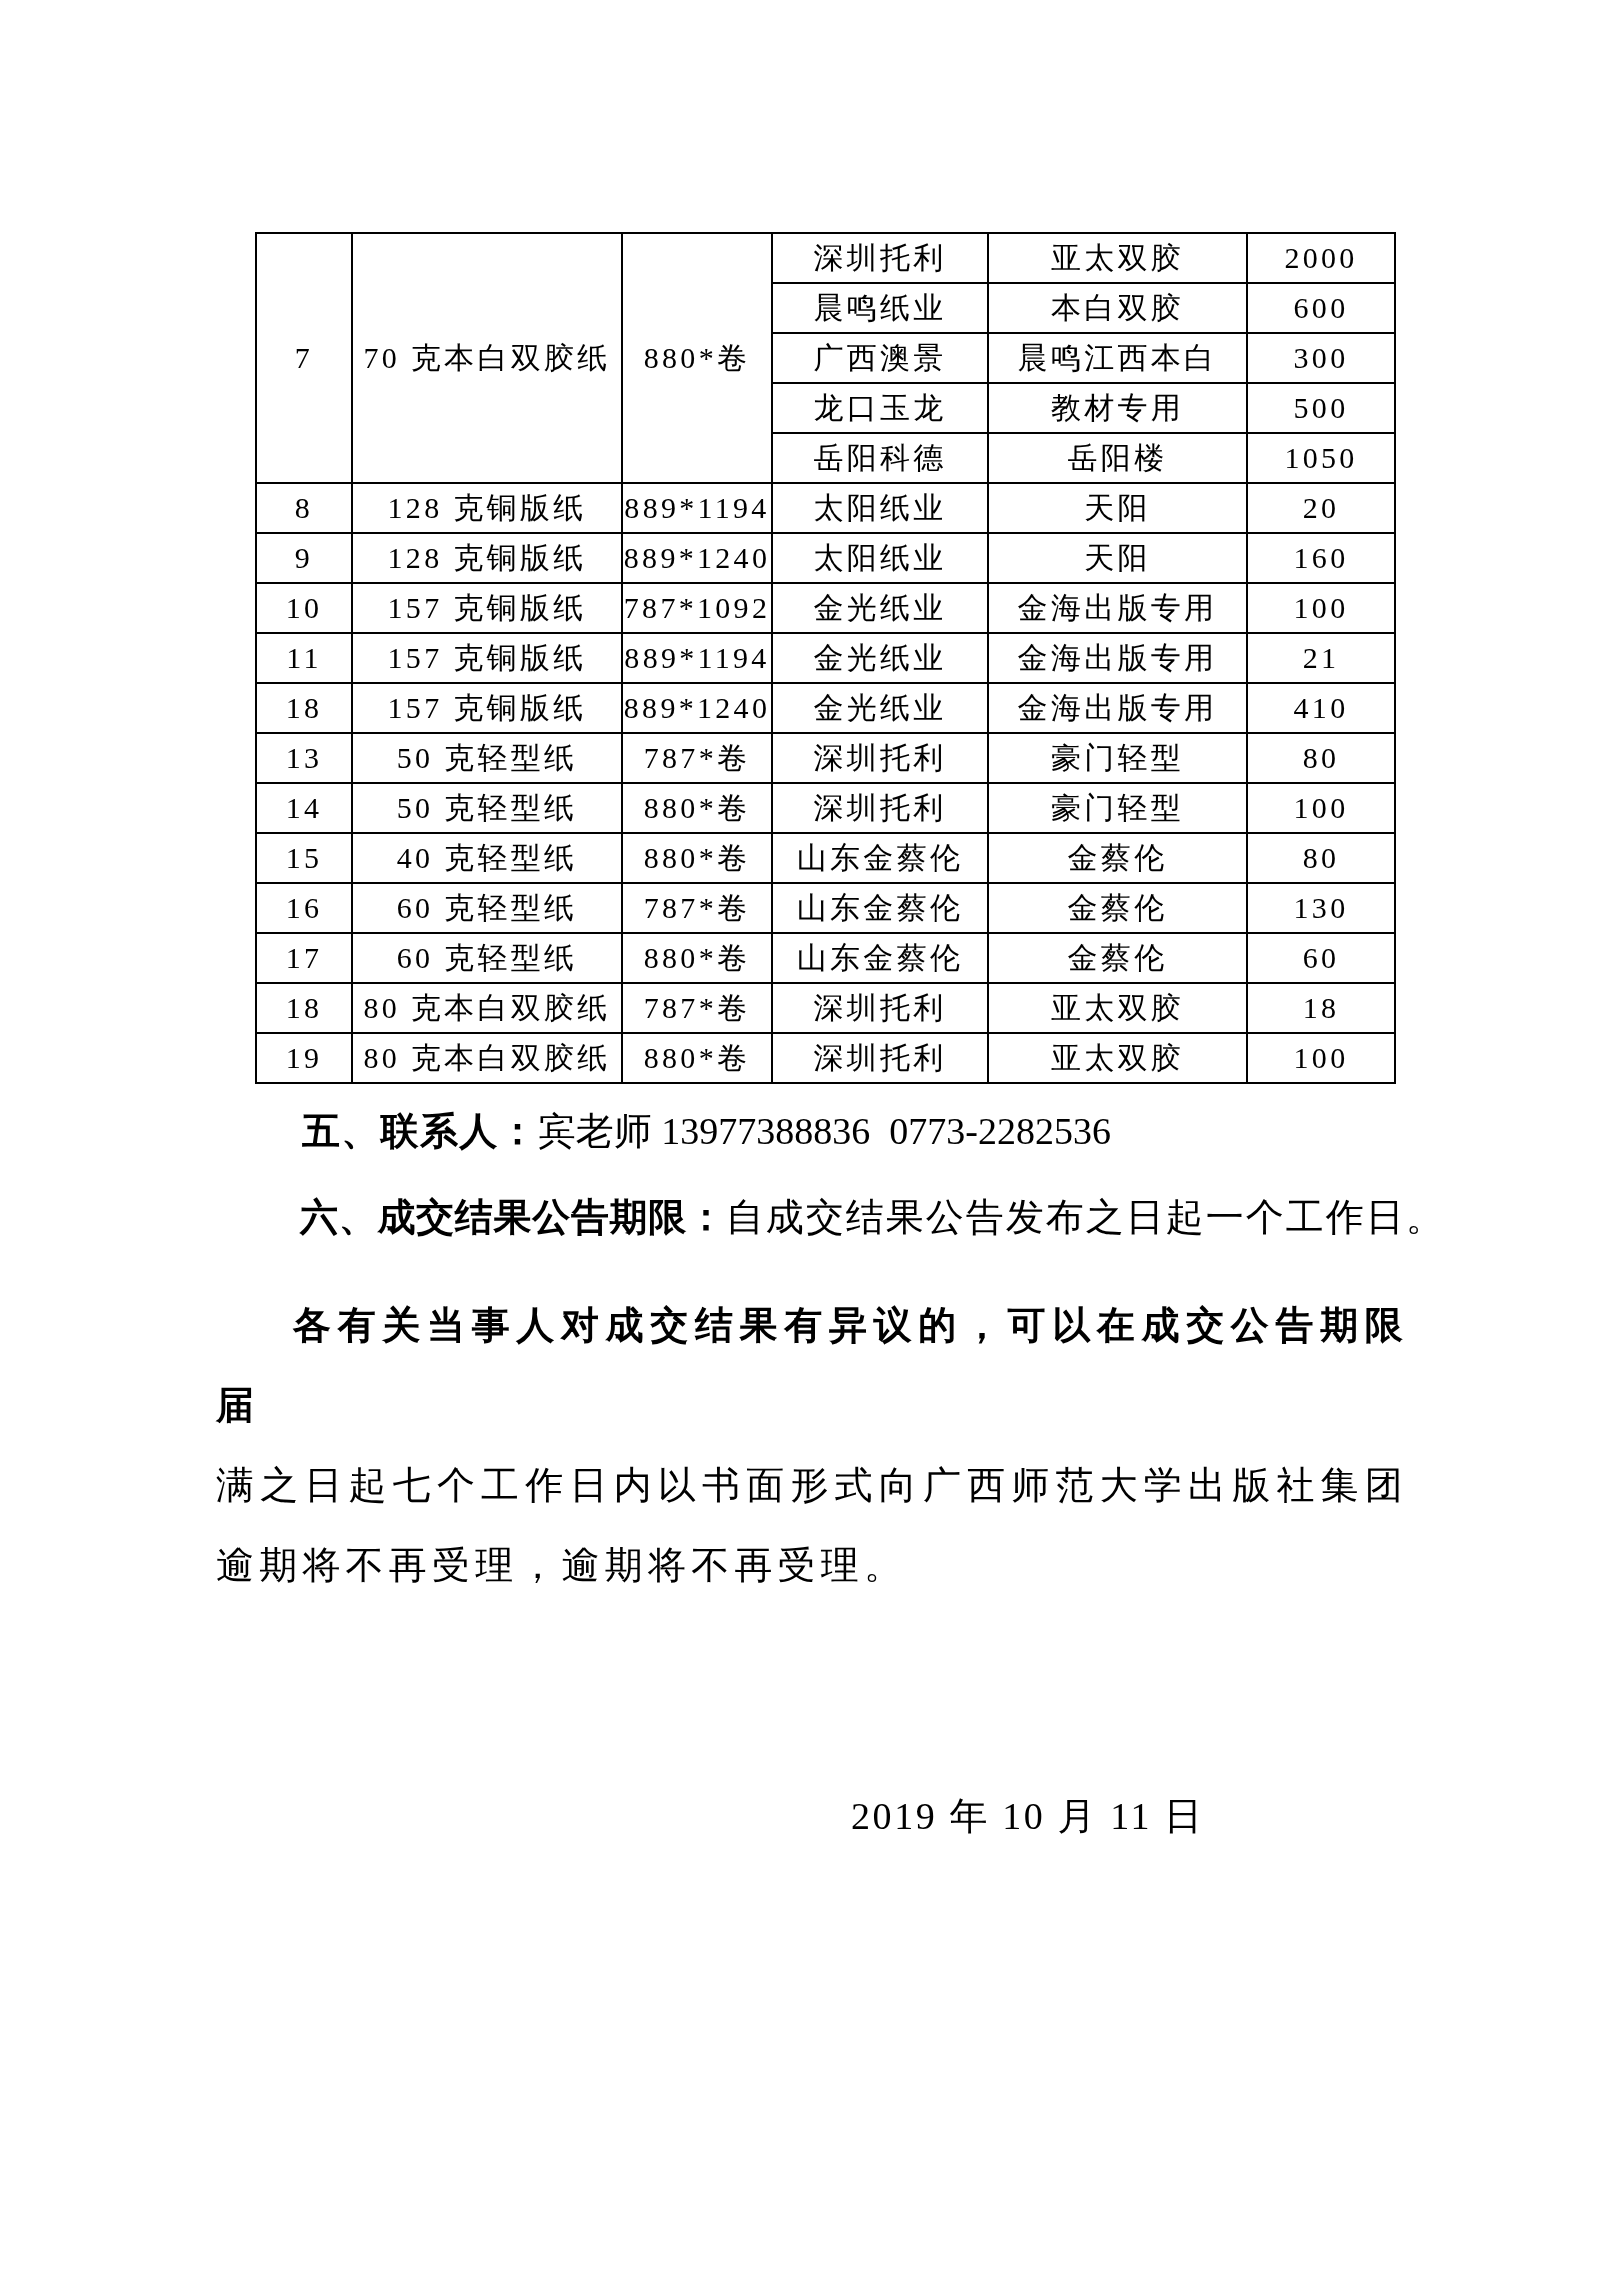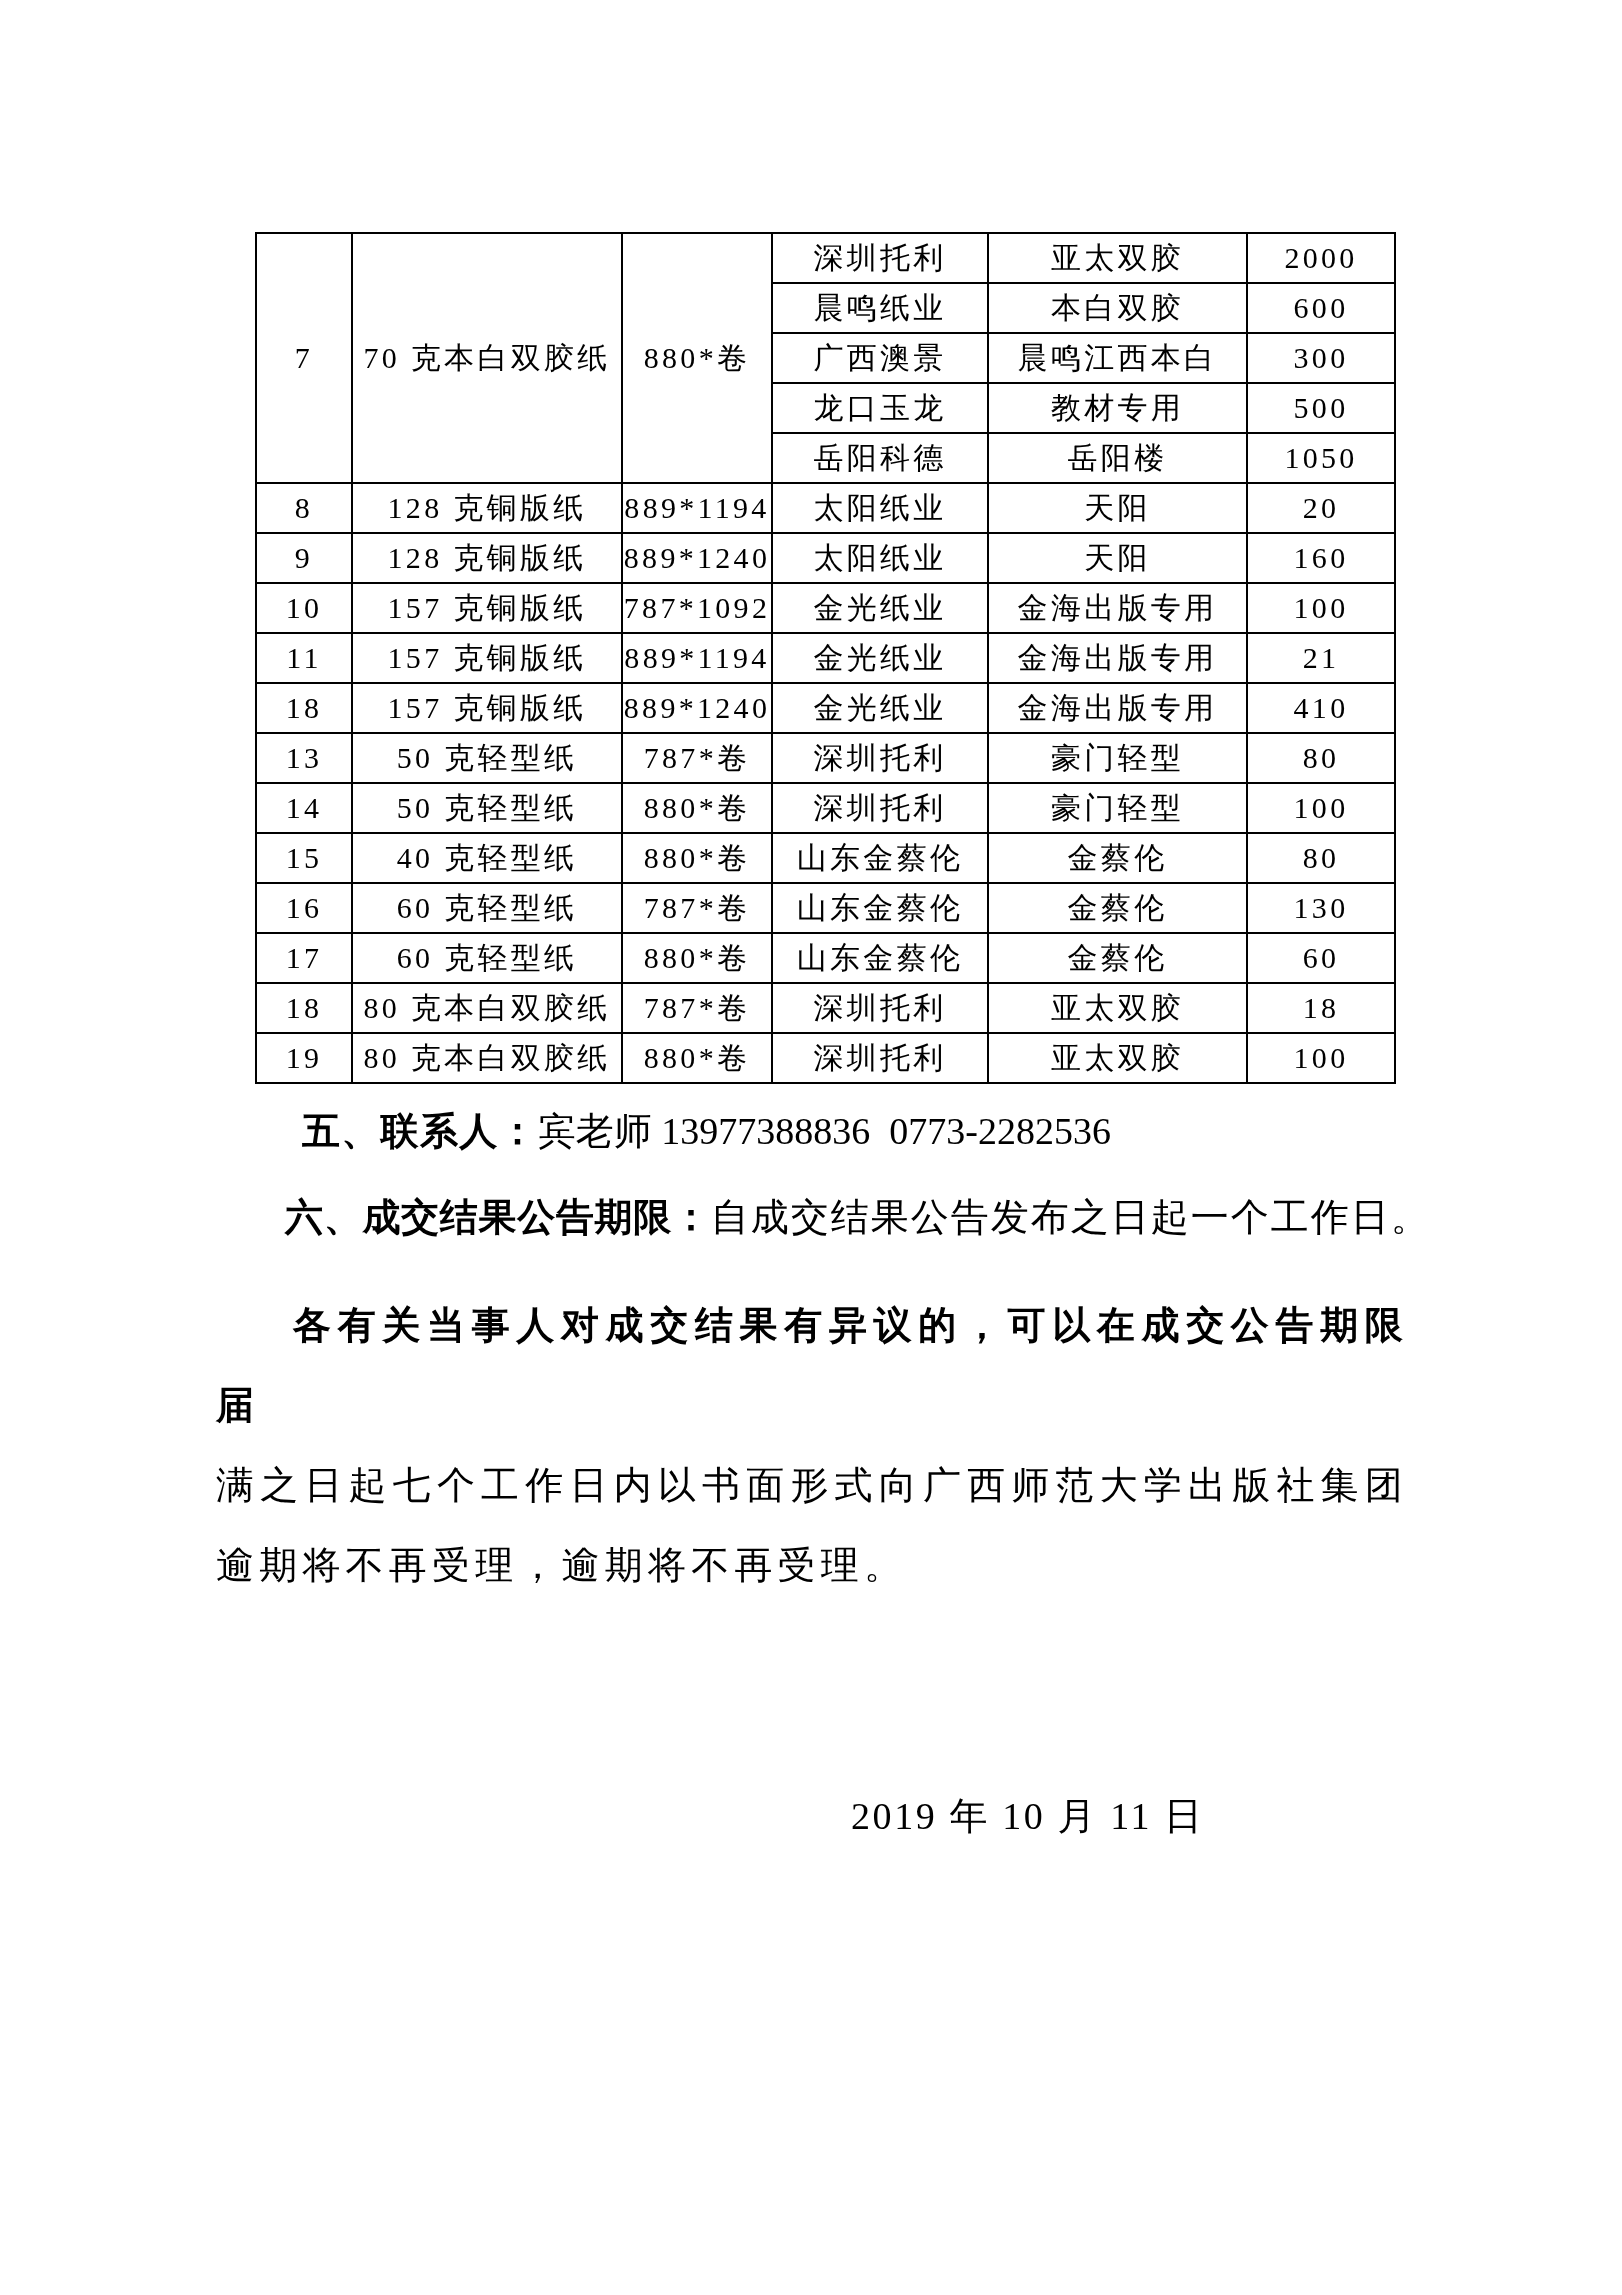--- a/index.html
+++ b/index.html
@@ -59,21 +59,21 @@
   .contact-line .heiti { letter-spacing: 1.3px; }
   .deadline-line {
     position: absolute;
     left: 285px;
     top: 1150px;
     width: 1191px;
     font-size: 38px;
     line-height: 59px;
     white-space: nowrap;
   }
-  .deadline-line .heiti { letter-spacing: 0.7px; }
+  .deadline-line .heiti { letter-spacing: 0.7px; margin-left: 15px; }
   .deadline-line .value { letter-spacing: 2px; }
 
   .body-paragraph {
     position: absolute;
     left: 216px;
     top: 1285px;
     width: 1192px;
     font-size: 38px;
     line-height: 80px;
     letter-spacing: 5.2px;

